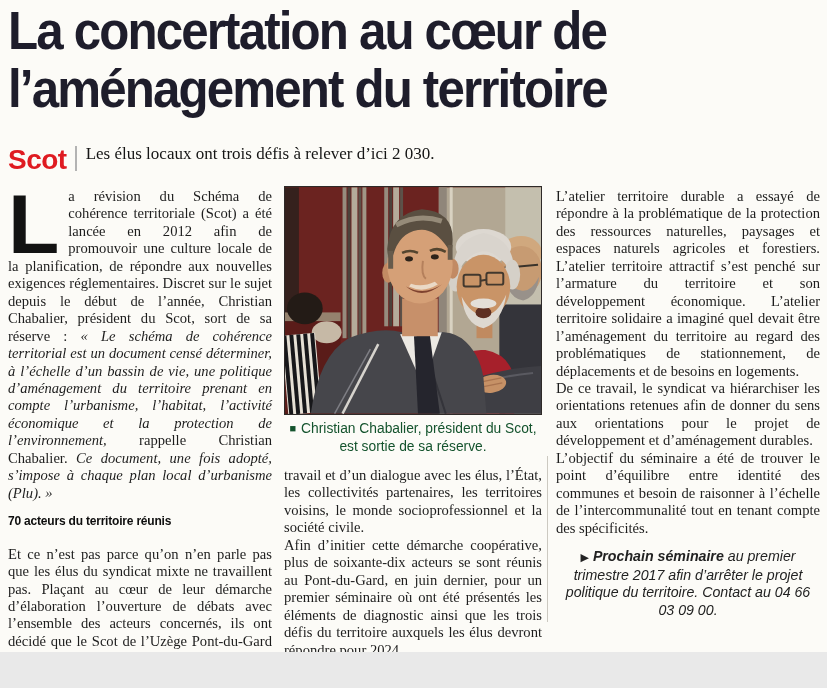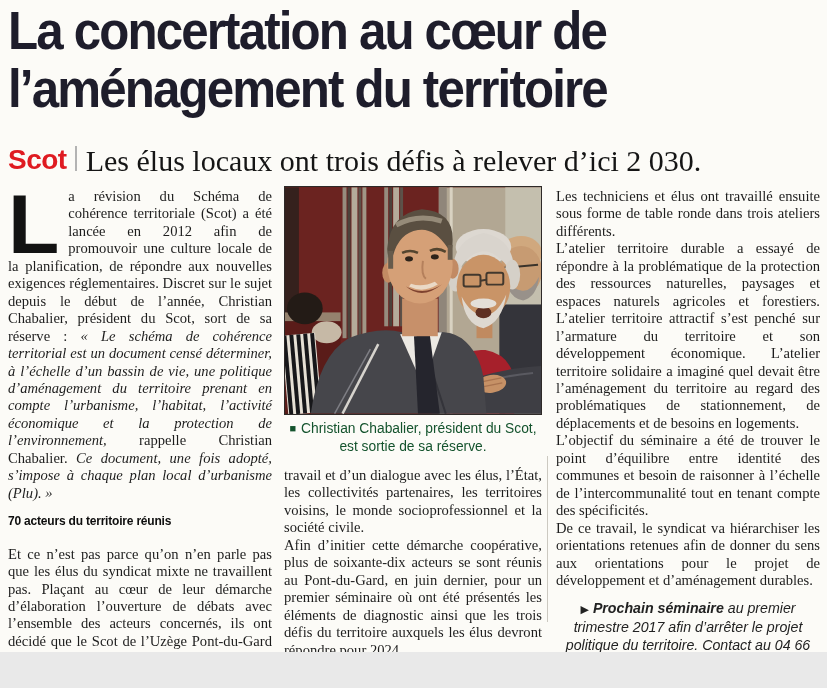--- a/index.html
+++ b/index.html
@@ -11,21 +11,21 @@
   .headline{position:absolute;left:8px;top:2px;}
   .headline-line{font-family:"Liberation Sans",sans-serif;font-weight:700;
         font-size:53px;line-height:58px;letter-spacing:-2px;color:#1e1d2b;
         transform:scaleX(0.93);transform-origin:0 0;white-space:nowrap;}
 
   
   .kicker{position:absolute;left:8px;top:144px;display:flex;align-items:flex-start;}
   .kicker-label{font-family:"Liberation Sans",sans-serif;font-weight:700;font-size:28px;
         color:#df1b21;letter-spacing:-0.5px;}
   .kicker-sep{width:2px;height:25px;background:#b3b3b3;margin:2px 9px 0 8px;}
-  .kicker-text{font-size:30px;color:#151515;}
+  .kicker-text{font-size:17px;color:#151515;}
 
   
   .col{position:absolute;top:188px;font-size:14.6px;line-height:17.45px;
         text-align:justify;color:#1d1d1d;}
   .col p{margin:0;}
   #col1{left:8px;width:264px;}
   #col2{left:284px;top:186px;width:258px;}
   #col3{left:556px;width:264px;}
 
   .dropcap{float:left;font-family:"Liberation Sans",sans-serif;font-weight:700;
@@ -159,21 +159,20 @@
         <path d="M122,100 Q138,114 158,98 Q140,110 122,100 Z" fill="#7e422f"></path>
         <path d="M125,100 Q139,107 154,98 L151,95 Q138,101 127,97 Z" fill="#ead9c6"></path>
       </g>
     </svg>
     <p class="caption"><span class="cap-bullet">■</span><span>Christian Chabalier, président du Scot, est sortie de sa réserve.</span></p>
     <p>travail et d’un dialogue avec les élus, l’État, les collectivités partenaires, les territoires voisins, le monde socioprofessionnel et la société civile.</p>
     <p>Afin d’initier cette démarche coopérative, plus de soixante-dix acteurs se sont réunis au Pont-du-Gard, en juin dernier, pour un premier séminaire où ont été présentés les éléments de diagnostic ainsi que les trois défis du territoire auxquels les élus devront répondre pour 2024.</p>
   </div>
 
   <div class="col" id="col3">
-    <p>Les techniciens et élus ont travaillé ensuite sous forme de table ronde dans trois ateliers différents.</p>
     <p>L’atelier territoire durable a essayé de répondre à la problématique de la protection des ressources naturelles, paysages et espaces naturels agricoles et forestiers. L’atelier territoire attractif s’est penché sur l’armature du territoire et son développement économique. L’atelier territoire solidaire a imaginé quel devait être l’aménagement du territoire au regard des problématiques de stationnement, de déplacements et de besoins en logements.</p>
+    <p>De ce travail, le syndicat va hiérarchiser les orientations retenues afin de donner du sens aux orientations pour le projet de développement et d’aménagement durables.</p>
     <p>L’objectif du séminaire a été de trouver le point d’équilibre entre identité des communes et besoin de raisonner à l’échelle de l’intercommunalité tout en tenant compte des spécificités.</p>
-    <p>De ce travail, le syndicat va hiérarchiser les orientations retenues afin de donner du sens aux orientations pour le projet de développement et d’aménagement durables.</p>
     <p class="note"><span class="note-bullet">▶</span><span class="note-lead">Prochain séminaire</span><span> au premier trimestre 2017 afin d’arrêter le projet politique du territoire. Contact au 04 66 03 09 00.</span></p>
   </div>
 
   <div class="colrule"></div>
 </div>
 
 </body></html>

